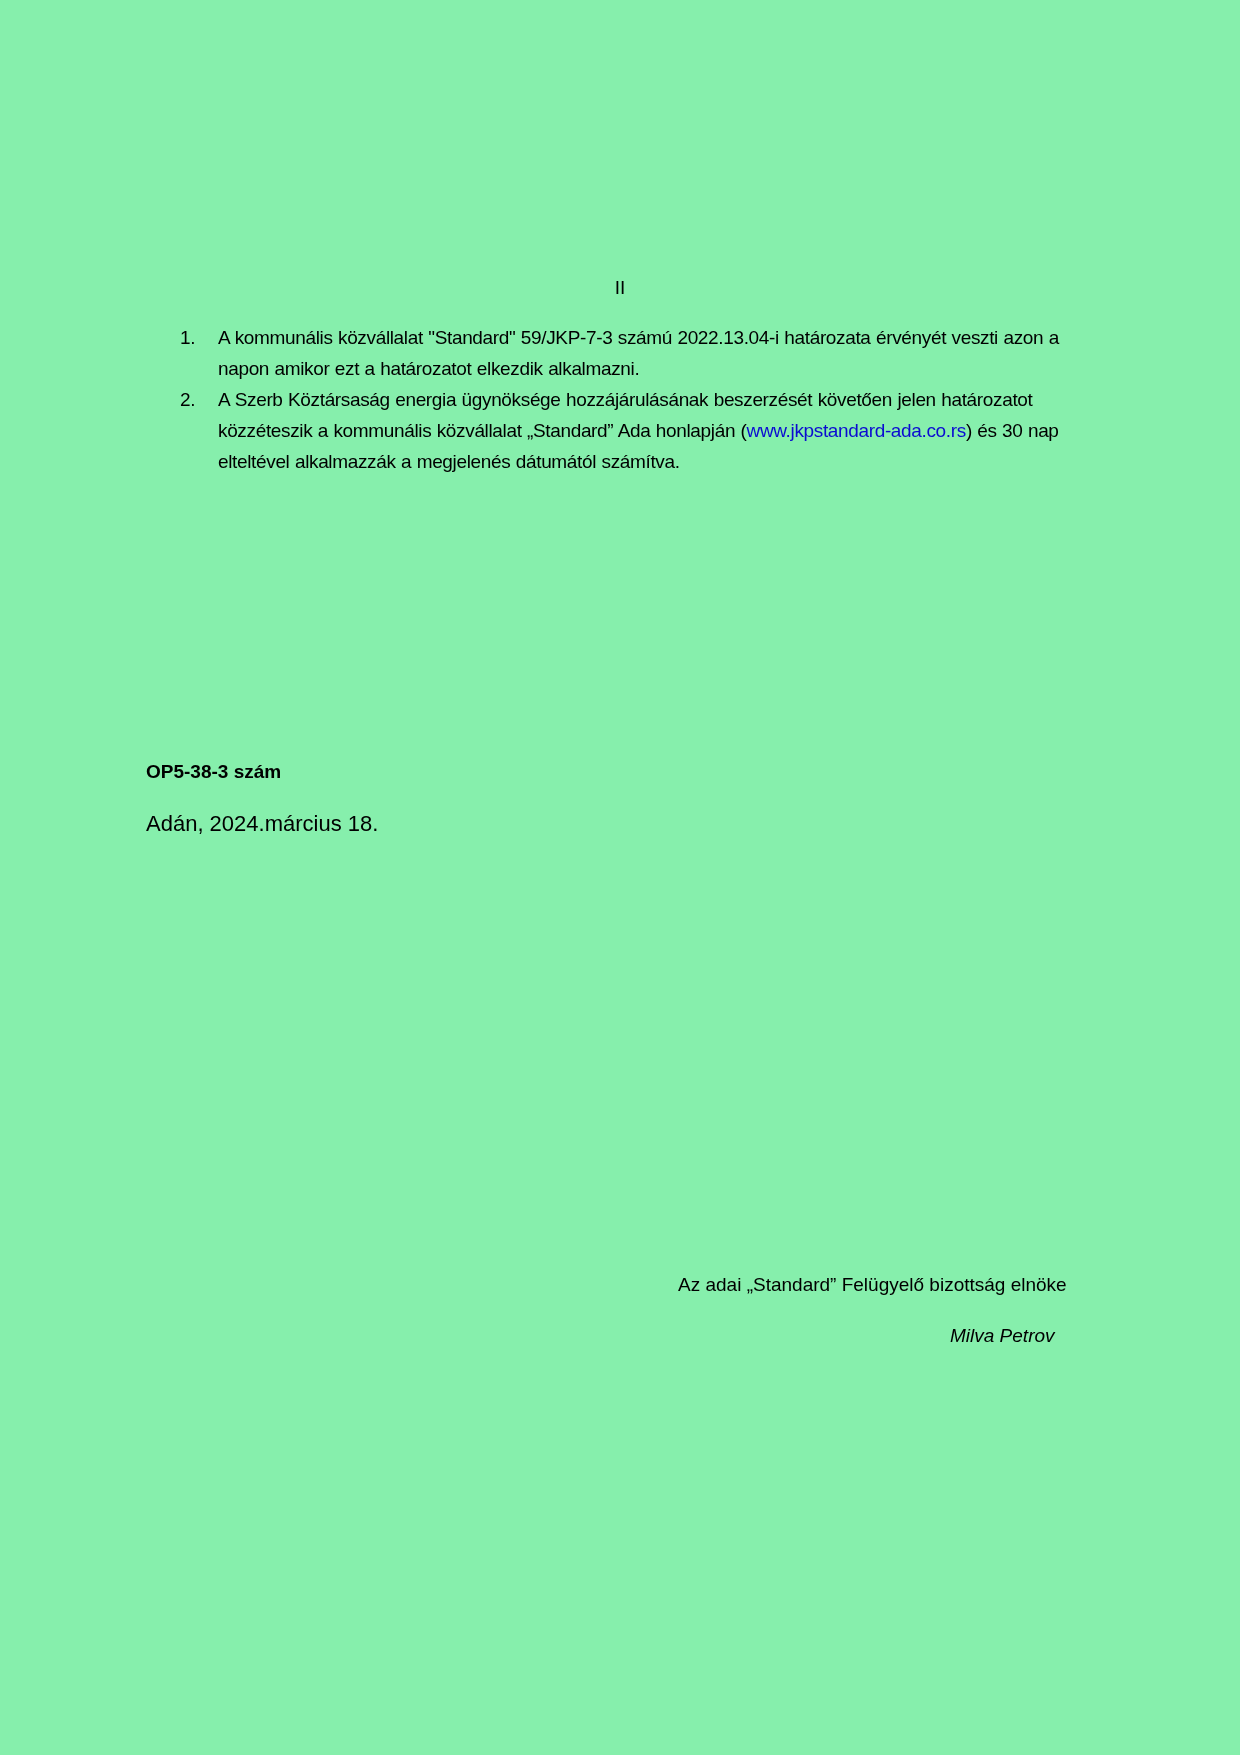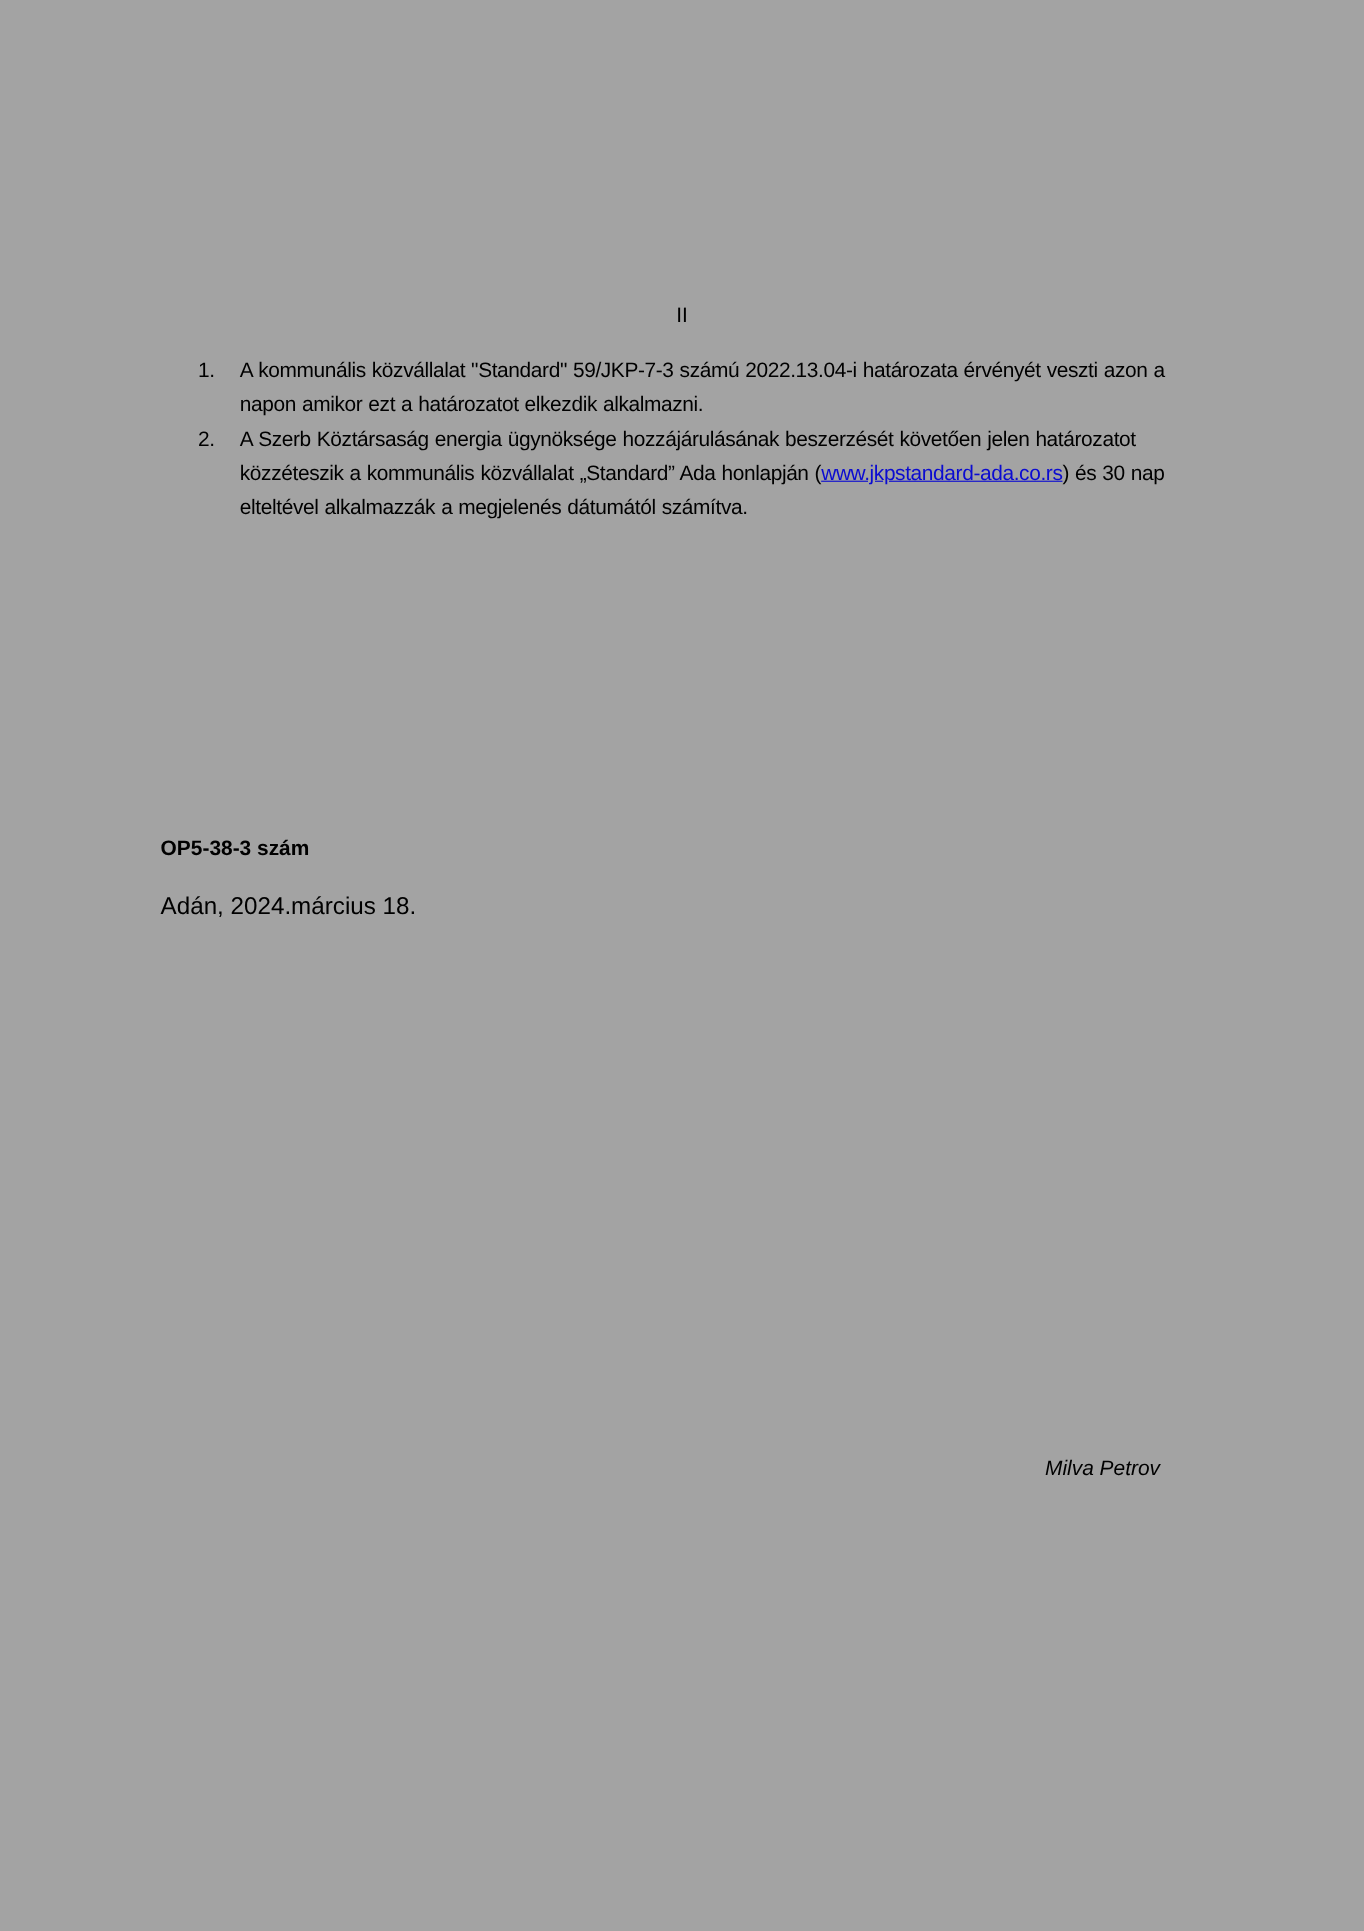--- a/index.html
+++ b/index.html
@@ -13,21 +13,21 @@
     position: relative;
     font-family: "Liberation Sans", "DejaVu Sans", sans-serif;
     color: #000000;
     font-size: 19px;
     overflow: hidden;
   }
   .page {
     position: absolute;
     left: 0; top: 0;
     width: 1240px; height: 1755px;
-    background: #a3a3a3;
+    background: #86efac;
   }
   .section-heading {
     position: absolute;
     top: 276px;
     left: 0;
     width: 1240px;
     text-align: center;
     font-size: 19px;
     line-height: 24px;
   }
@@ -48,21 +48,20 @@
     letter-spacing: -0.35px;
     word-spacing: 0.5px;
   }
   .list-num {
     position: absolute;
     left: 0;
     top: 0;
   }
   .link {
     color: #0b0bd1;
-    text-decoration: underline;
   }
   .ref-number {
     position: absolute;
     top: 760px;
     left: 146px;
     font-size: 19px;
     line-height: 24px;
     font-weight: bold;
   }
   .place-date {
@@ -105,16 +104,17 @@
     <li class="list-item">
       <span class="list-num">2.</span>
       <span>A Szerb Köztársaság energia ügynöksége hozzájárulásának  beszerzését követően jelen határozatot közzéteszik a kommunális közvállalat „Standard” Ada honlapján (</span><a class="link">www.jkpstandard-ada.co.rs</a><span>) és 30 nap elteltével alkalmazzák a megjelenés dátumától számítva.</span>
     </li>
   </ol>
 
   <div class="ref-number">OP5-38-3 szám</div>
 
   <div class="place-date">Adán, 2024.március 18.</div>
 
+  <div class="signature-title">Az adai „Standard” Felügyelő bizottság elnöke</div>
 
   <div class="signature-name">Milva Petrov</div>
 
 </div>
 
 </body></html>

